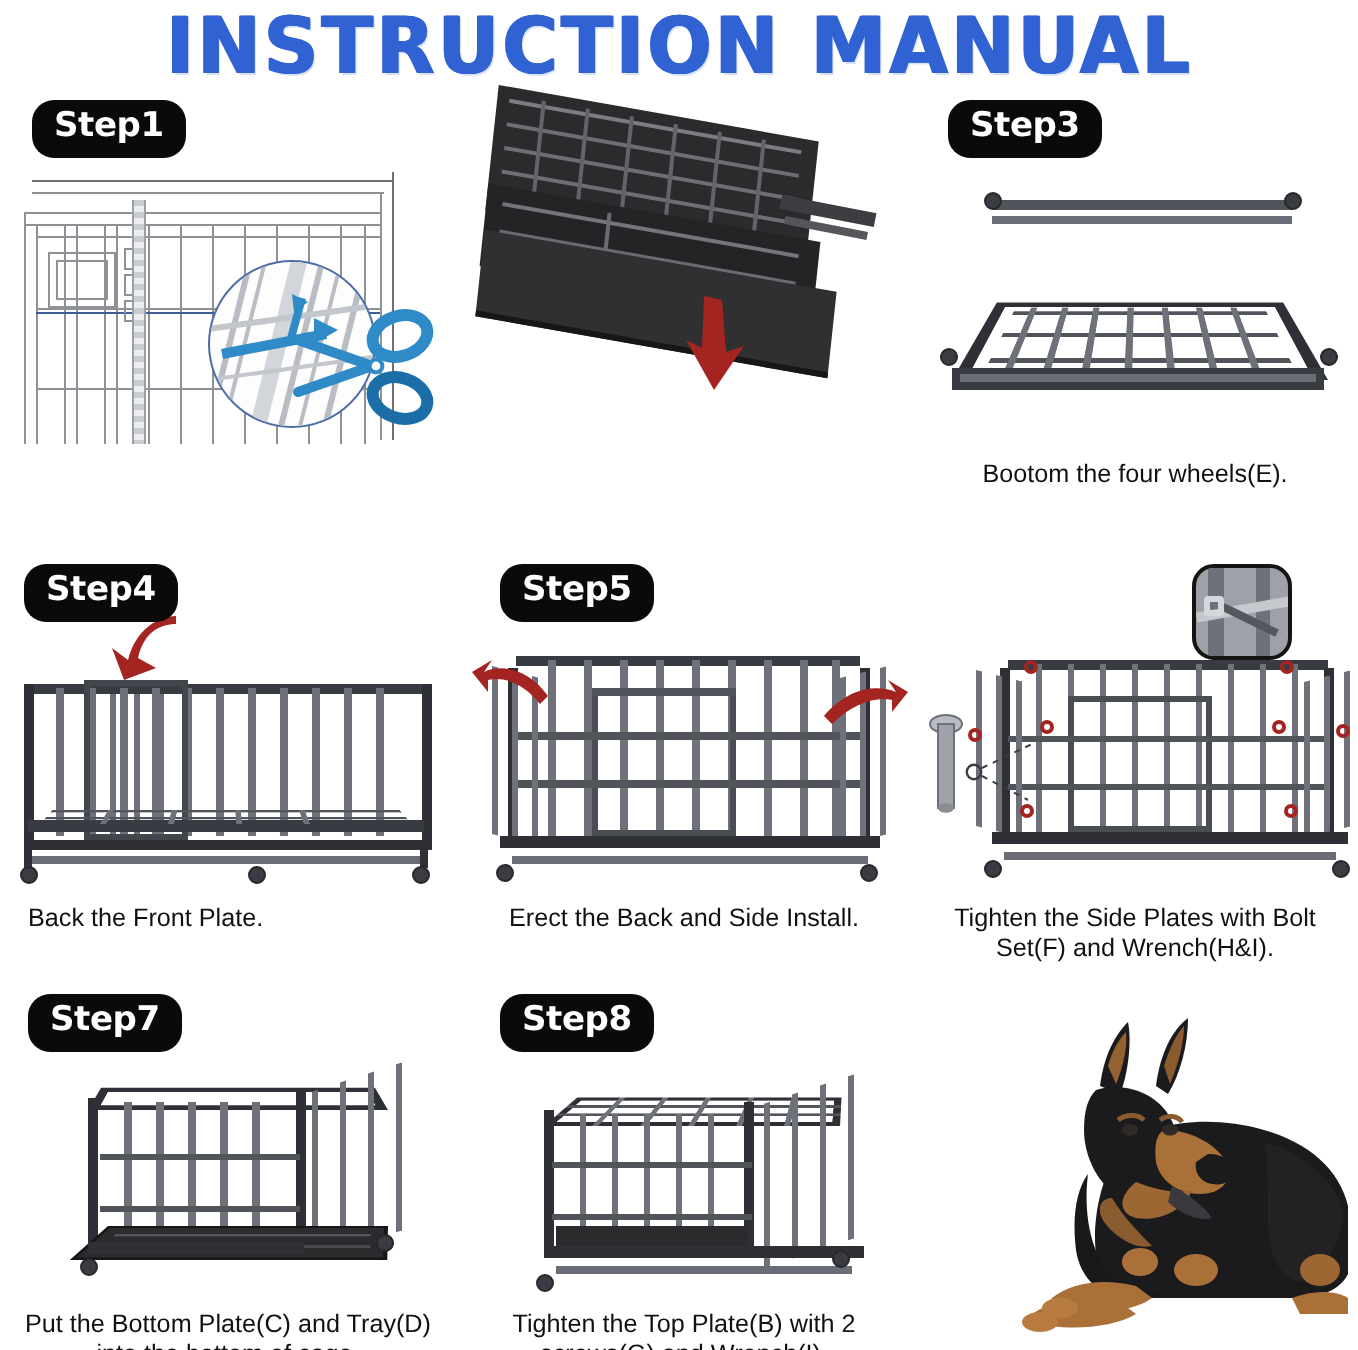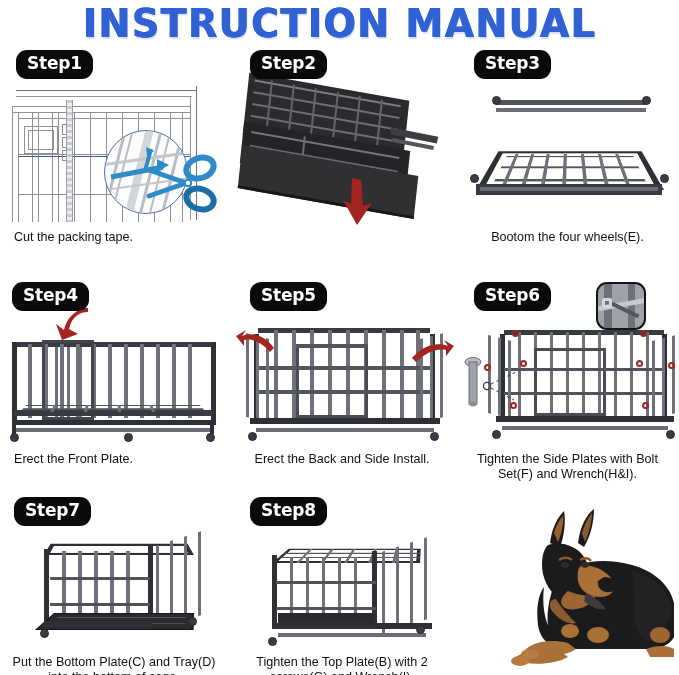--- a/index.html
+++ b/index.html
@@ -196,27 +196,23 @@
             <g stroke="#2e8bc7" stroke-width="5" fill="none" stroke-linecap="round">
               <path d="M4 26 L44 40"></path>
               <path d="M4 52 L44 38"></path>
             </g>
             <ellipse cx="55" cy="24" rx="14" ry="10" fill="none" stroke="#2e8bc7" stroke-width="6" transform="rotate(-18 55 24)"></ellipse>
             <ellipse cx="55" cy="55" rx="14" ry="10" fill="none" stroke="#1c6ea8" stroke-width="6" transform="rotate(18 55 55)"></ellipse>
             <circle cx="43" cy="39" r="3.2" fill="#ffffff" stroke="#2e8bc7" stroke-width="2"></circle>
           </svg>
         </div>
       </div>
-      <div class="caption left">Cut the packing tape.</div>
-    </div>
-
-    <div class="cell">
-      <div class="badge-row">
-        <span class="badge badge-c2">Step2</span>
-      </div>
+    </div>
+
+    <div class="cell">
       <div class="illus h-ill-1">
         <div class="crate" style="left:8px; top:0px; width:210px; height:150px;">
 
           <div style="position:absolute;left:6px;top:6px;width:160px;height:64px;background:#2b2b2e;
                       transform:skewY(10deg) skewX(-6deg);">
             <div style="position:absolute;left:6px;top:6px;right:8px;height:2px;background:#7c7c82;"></div>
             <div style="position:absolute;left:6px;top:18px;right:8px;height:2px;background:#6e6e74;"></div>
             <div style="position:absolute;left:6px;top:30px;right:8px;height:2px;background:#6e6e74;"></div>
             <div style="position:absolute;left:6px;top:42px;right:8px;height:2px;background:#6e6e74;"></div>
             <div style="position:absolute;left:6px;top:54px;right:8px;height:2px;background:#6e6e74;"></div>
@@ -338,21 +334,21 @@
 
           <div class="bar edge" style="left:6px;top:86px;width:204px;height:5px;"></div>
           <div class="bar" style="left:10px;top:94px;width:196px;height:4px;background:#6a6d75;"></div>
           <div class="bar edge" style="left:6px;top:86px;width:4px;height:14px;"></div>
           <div class="bar edge" style="left:204px;top:86px;width:4px;height:14px;"></div>
           <div class="wheel" style="left:4px;  top:99px;"></div>
           <div class="wheel" style="left:200px;top:99px;"></div>
           <div class="wheel" style="left:118px;top:99px;"></div>
         </div>
       </div>
-      <div class="caption left">Erect the Front Plate.</div>
+      <div class="caption left">Back the Front Plate.</div>
     </div>
 
     <div class="cell">
       <div class="badge-row">
         <span class="badge badge-c2">Step5</span>
       </div>
       <div class="illus h-ill-2">
         <div class="crate" style="left:8px;top:4px;width:212px;height:130px;">
 
           <div class="bar dark" style="left:18px;top:12px;width:172px;height:5px;"></div>
@@ -401,21 +397,20 @@
           <svg style="position:absolute;left:170px;top:22px;width:44px;height:28px;" viewBox="0 0 44 28">
             <path d="M2 20 C14 6 28 4 38 8 L34 2 L44 8 L36 18 L36 12 C28 10 16 14 6 24 Z" fill="#a32420"></path>
           </svg>
         </div>
       </div>
       <div class="caption">Erect the Back and Side Install.</div>
     </div>
 
     <div class="cell">
       <div class="badge-row">
-        <span class="badge badge-c3">Step6</span>
         
         <div class="inset-panel" style="left:140px;top:2px;">
           <div style="position:absolute;left:6px;top:0;width:8px;height:48px;background:#6e717a;"></div>
           <div style="position:absolute;left:30px;top:0;width:7px;height:48px;background:#6e717a;"></div>
           <div style="position:absolute;left:0;top:18px;width:50px;height:5px;background:#c5c8cd;
                       transform:rotate(-10deg);"></div>
           <div style="position:absolute;left:12px;top:24px;width:30px;height:4px;background:#55575e;
                       transform:rotate(26deg);"></div>
           <div style="position:absolute;left:4px;top:14px;width:10px;height:10px;border:3px solid #d4d7dc;
                       border-radius:2px;"></div>

